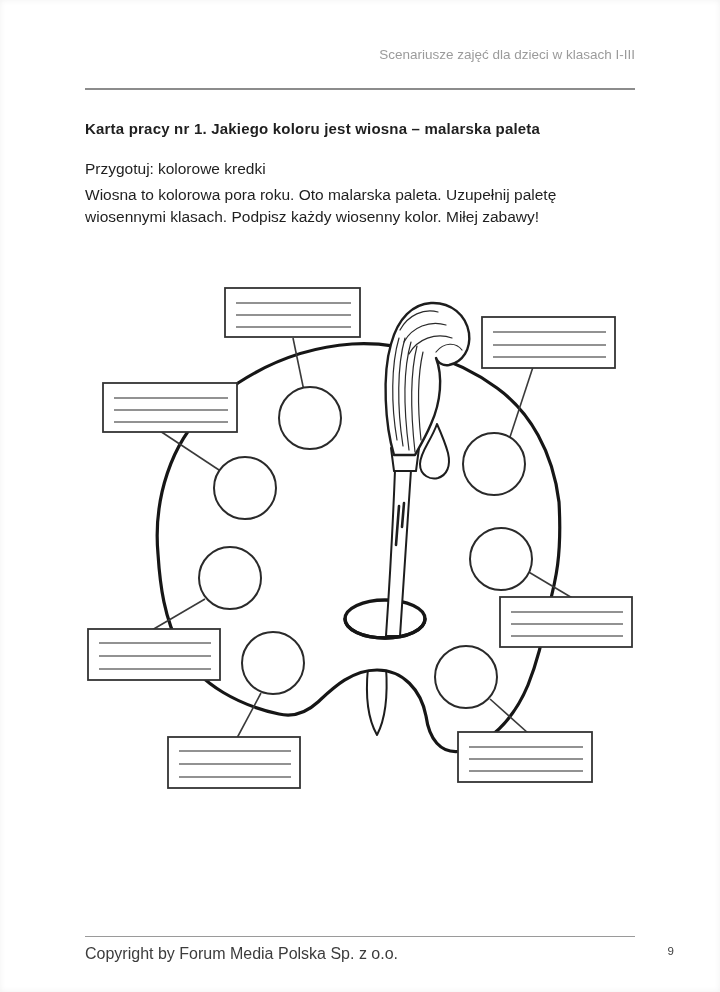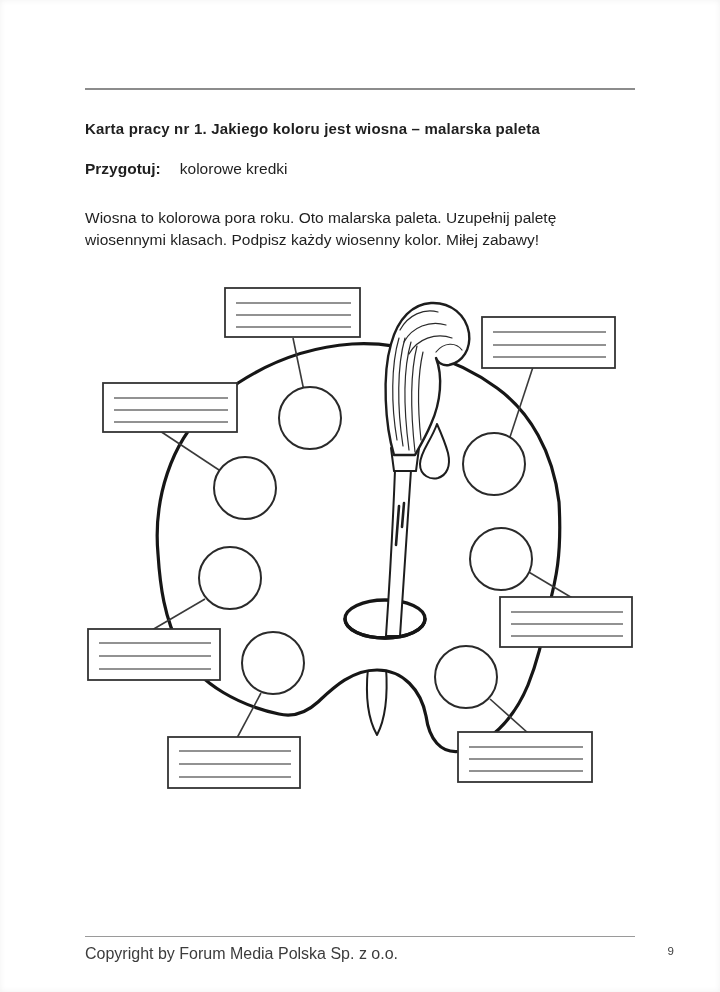--- a/index.html
+++ b/index.html
@@ -40,25 +40,25 @@
     color: #1f1f1f;
     letter-spacing: 0.2px;
   }
   .prepare {
     position: absolute;
     left: 85px;
     top: 160px;
     font-size: 15.5px;
     color: #1f1f1f;
   }
-  .prepare .bold { font-weight: bold; margin-right: 19px; }
+  .prepare .bold { font-weight: normal; margin-right: 4px; }
   .instructions {
     position: absolute;
     left: 85px;
-    top: 207px;
+    top: 184px;
     font-size: 15.5px;
     color: #1f1f1f;
     line-height: 22px;
   }
   .illustration {
     position: absolute;
     left: 0; top: 0;
     width: 720px;
     height: 992px;
   }
@@ -87,20 +87,21 @@
   .accent { fill: none; stroke: #1d1d1d; stroke-width: 2.6; stroke-linecap: round; }
   .abox { fill: #ffffff; stroke: #333333; stroke-width: 1.8; }
   .aline { stroke: #6e6e6e; stroke-width: 1.5; }
 </style>
 </head>
 <body>
 
 <div class="page">
 
   <div class="header">
+    <div class="h2">Scenariusze zajęć dla dzieci w klasach I-III</div>
   </div>
   <div class="rule rule-top"></div>
 
   <div class="title">Karta pracy nr 1. Jakiego koloru jest wiosna – malarska paleta</div>
 
   <div class="prepare">
     <span class="bold">Przygotuj:</span><span>kolorowe kredki</span>
   </div>
 
   <div class="instructions">

